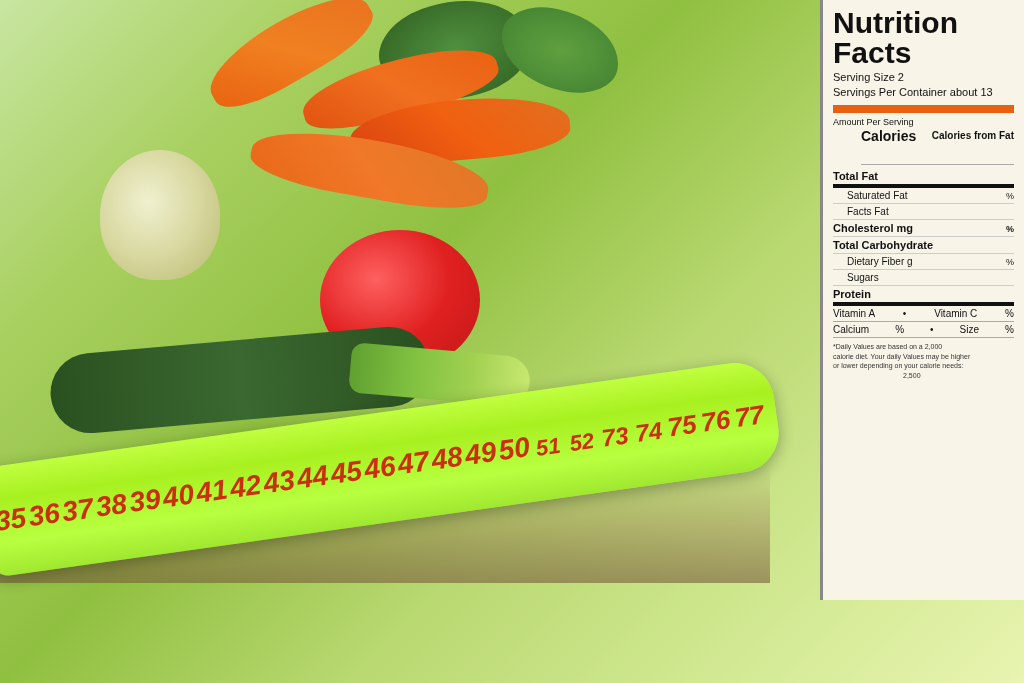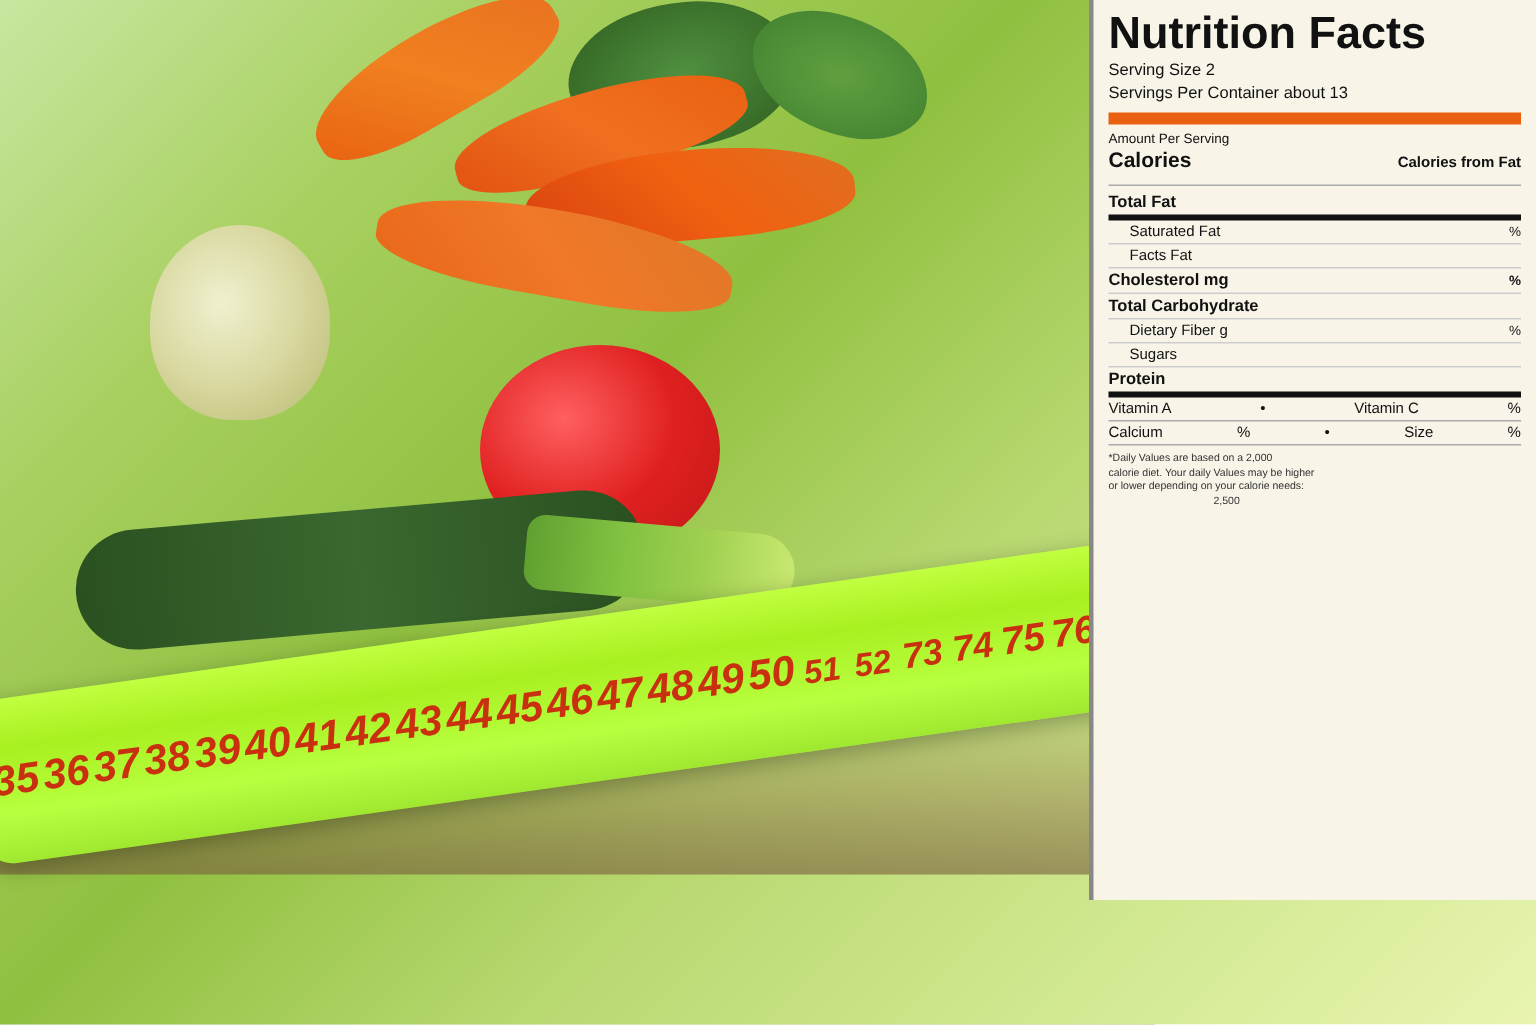--- a/index.html
+++ b/index.html
@@ -156,21 +156,21 @@
       top: 0; left: 0;
       width: 770px; height: 683px;
       background: radial-gradient(ellipse at 50% 40%, #c8e870 0%, #a0d040 40%, #70a820 70%, #508010 100%);
       z-index: -1;
     }
 
     
     #nutrition-panel {
       position: absolute;
       top: 0; right: 0;
-      width: 298px;
+      width: 204px;
       height: 600px;
       background: #f8f4e8;
       border-left: 3px solid #888;
       padding: 8px 10px;
       font-family: Arial, Helvetica, sans-serif;
     }
 
     .nf-title {
       font-size: 30px;
       font-weight: 900;
@@ -193,24 +193,25 @@
 
     .nf-amount-per {
       font-size: 9px;
       color: #111;
       margin-bottom: 1px;
     }
 
     .nf-calories-row {
       display: flex;
       justify-content: space-between;
-      align-items: flex-end;
+      align-items: center;
       border-bottom: 1px solid #aaa;
-      padding-bottom: 9px;
+      padding-bottom: 20px;
       margin-bottom: 3px;
+      margin-left: 28px;
     }
 
     .nf-calories-label {
       font-size: 14px;
       font-weight: 900;
       color: #111;
     }
 
     .nf-calories-from-fat {
       font-size: 10px;

